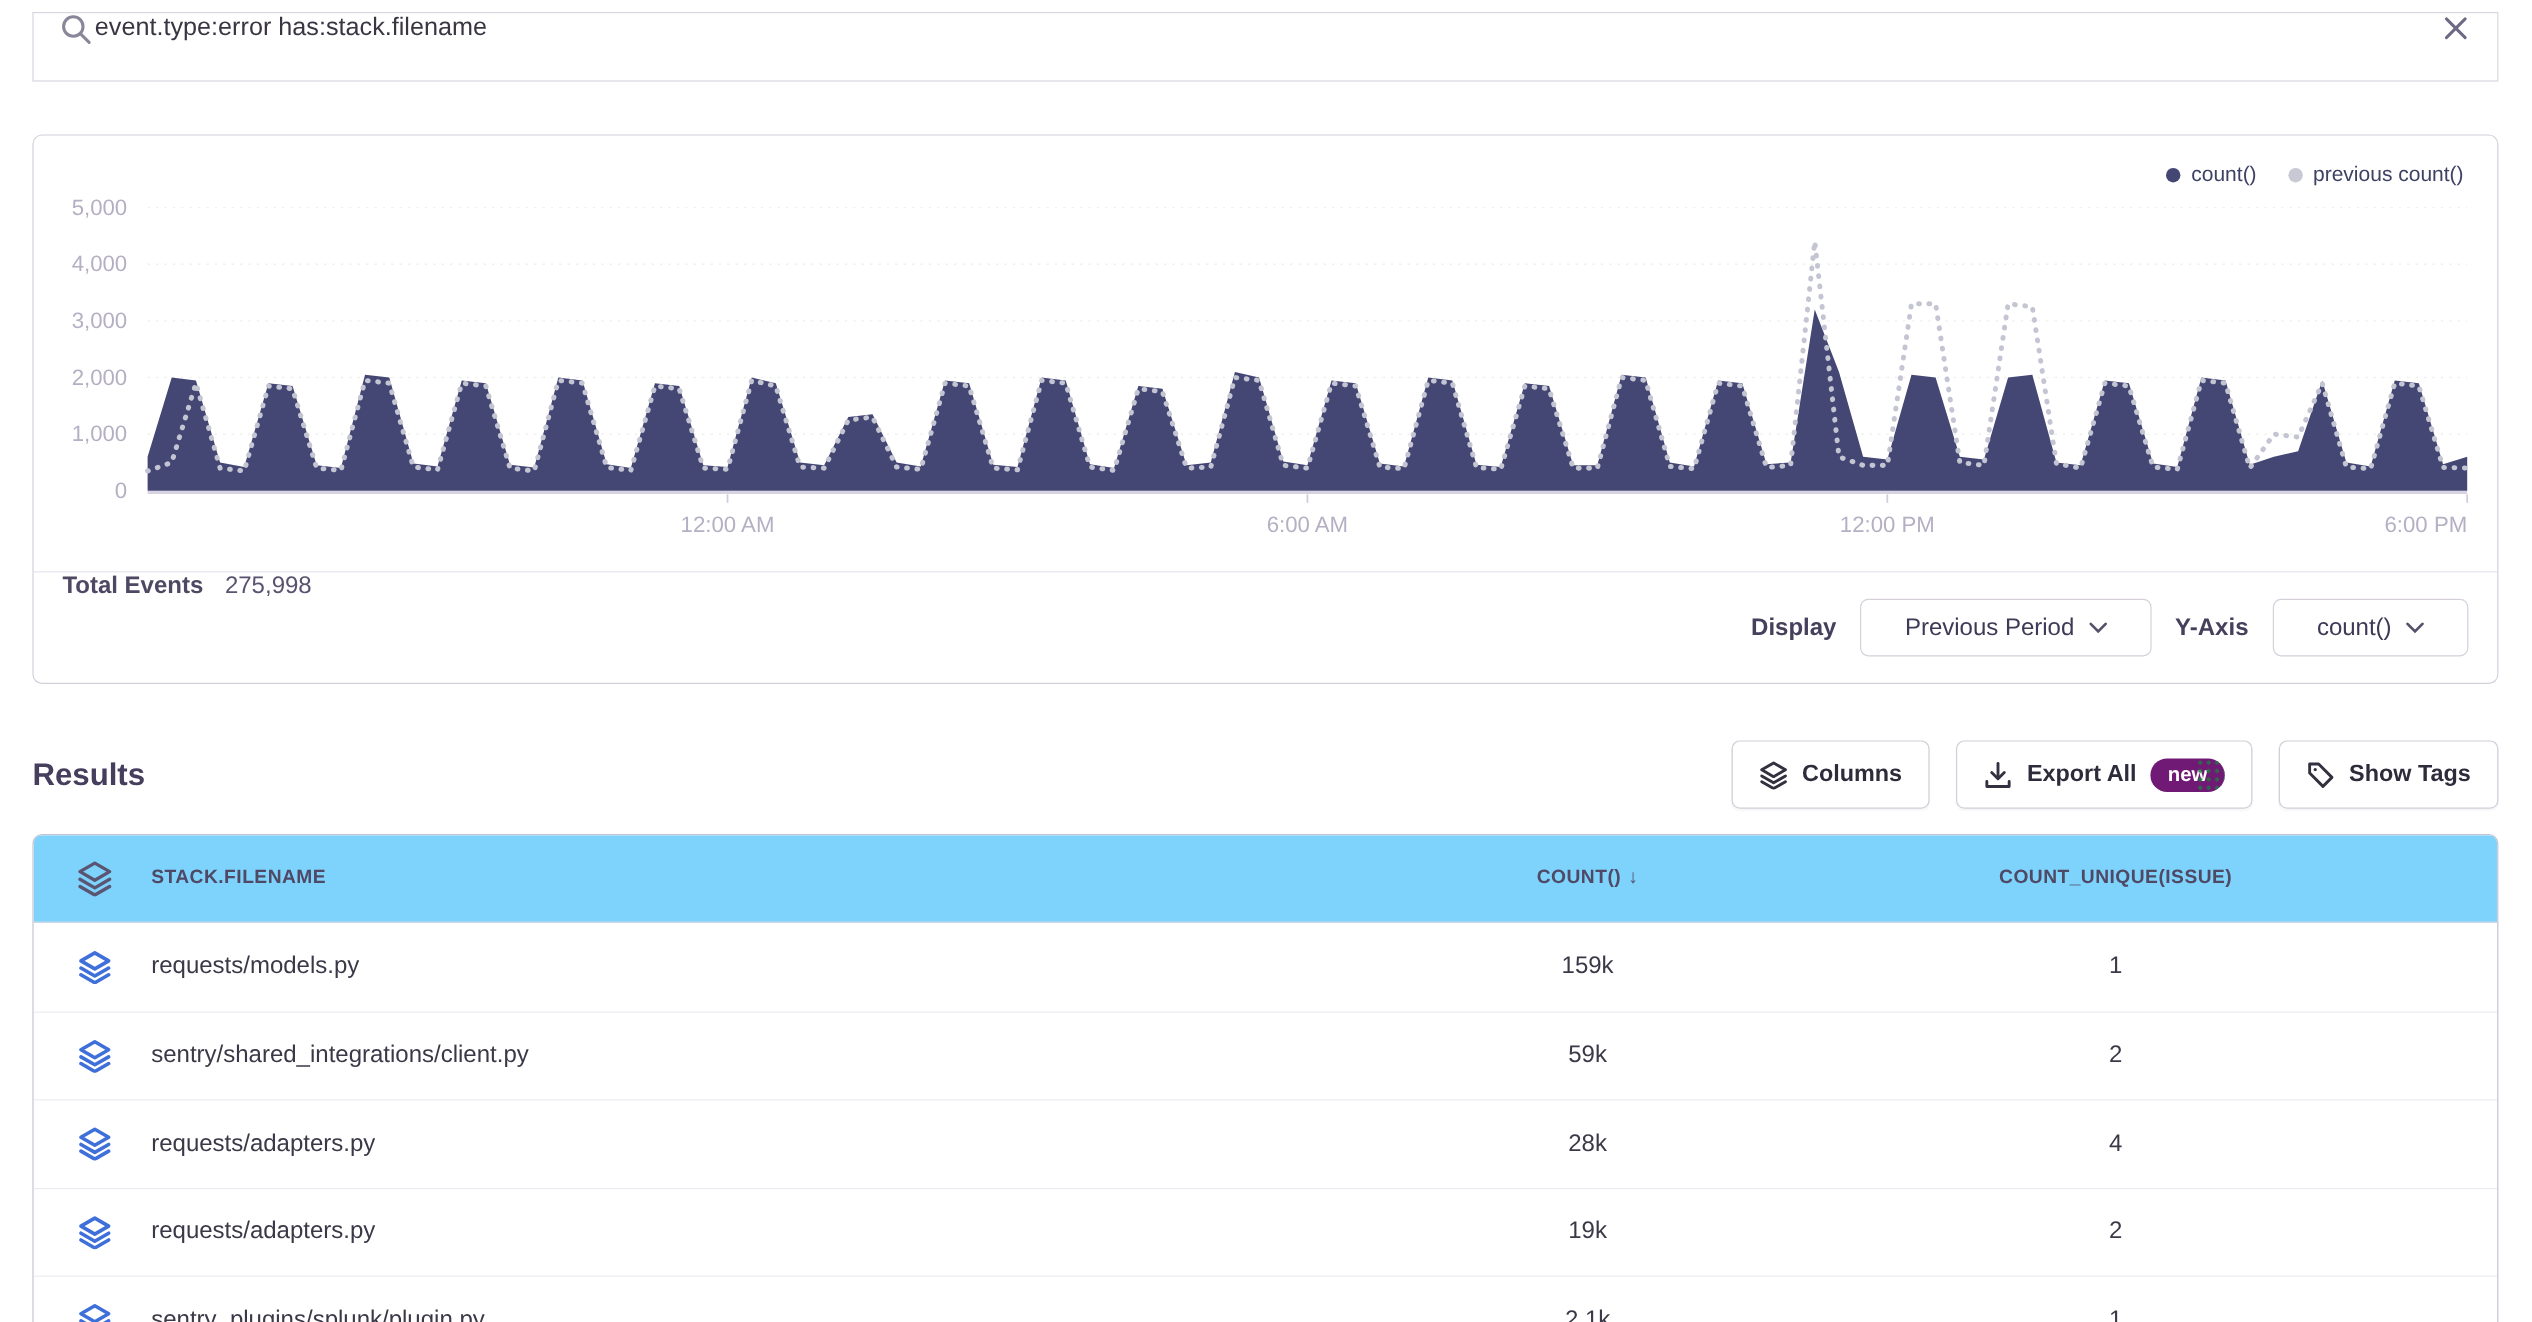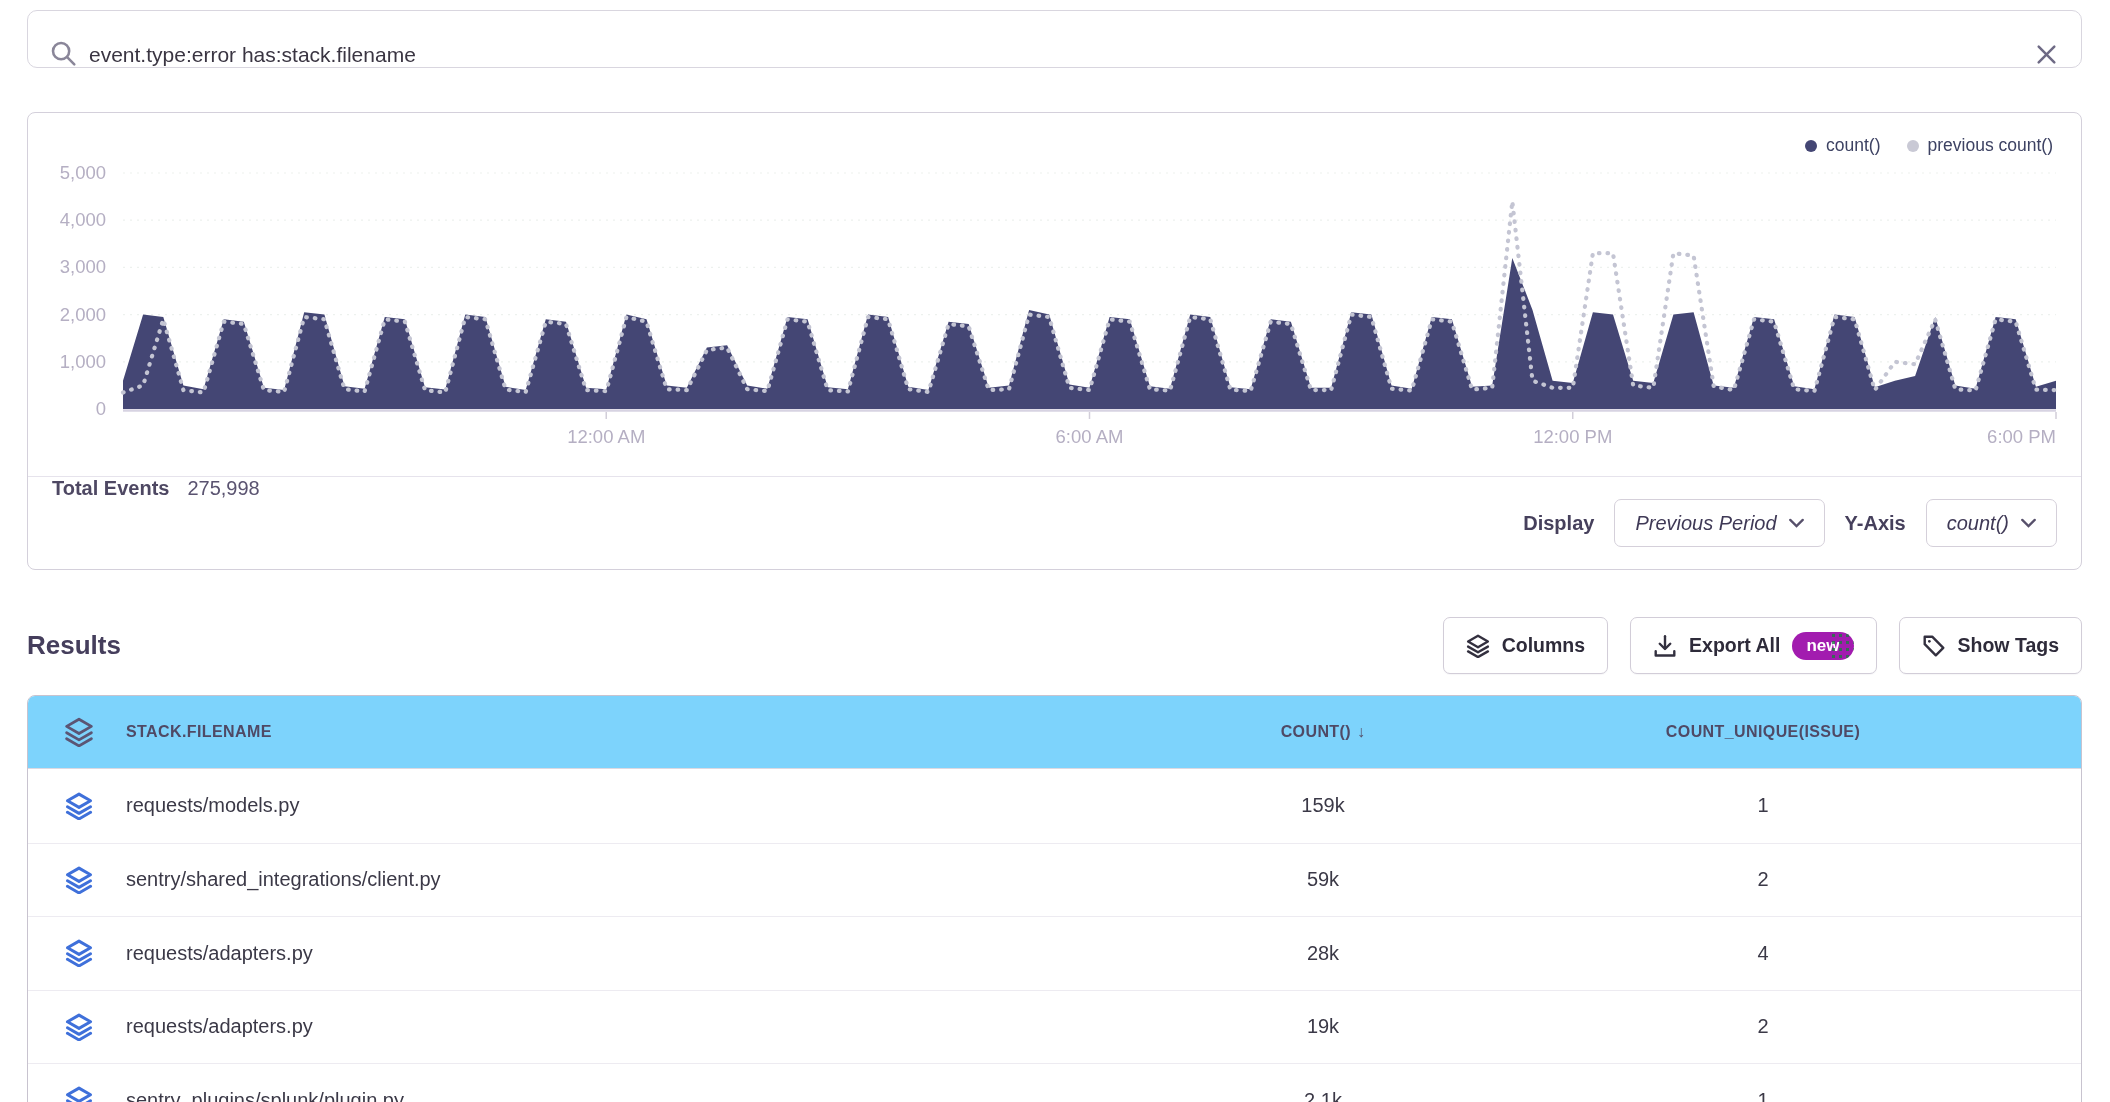--- a/index.html
+++ b/index.html
@@ -1,22 +1,22 @@
 <!DOCTYPE html>
 <html><head>
 <meta charset="utf-8">
 <style>
   * { margin:0; padding:0; box-sizing:border-box; }
   html,body { width:2110px; height:1102px; overflow:hidden; background:#ffffff;
     font-family:"Liberation Sans", sans-serif; color:#3b3947; }
 
   
   .searchbar { position:absolute; left:27px; top:10px; width:2055px; height:58px;
-    border:1.5px solid #d9d6df; border-radius:10px; background:#fff;
-    display:flex; align-items:flex-end; padding:0 22px; gap:12px; }
+    border:1.5px solid #d9d6df; border-radius:0; background:#fff;
+    display:flex; align-items:flex-start; padding:0 22px; gap:2px; }
   .searchbar .query { font-size:21px; color:#3a3542; flex:1 1 auto; white-space:nowrap; overflow:hidden; }
   .icon { display:inline-flex; align-items:center; justify-content:center; flex:0 0 auto; }
   .search-glyph { color:#8a8699; }
   .clear-glyph { color:#6e6a85; cursor:pointer; }
 
   
   .chart-panel { position:absolute; left:27px; top:112px; width:2055px; height:458px;
     border:1.5px solid #d4d0db; border-radius:8px; background:#fff; }
   .legend { position:absolute; top:22px; right:28px; display:flex; gap:26px; align-items:center;
     font-size:17.5px; color:#3d4263; z-index:2; }
@@ -25,34 +25,34 @@
   #chart-svg { position:absolute; left:0; top:0; width:2052px; height:345px; }
   #chart-svg text { font-family:"Liberation Sans", sans-serif; }
 
   .chart-footer { position:absolute; left:0; right:0; top:363px; bottom:0;
     border-top:1.5px solid #e6e3ec; display:flex; padding:0 24px; }
   .tot-label { font-size:20px; font-weight:bold; color:#4e4863; }
   .tot-value { font-size:20px; color:#5a5370; margin-left:18px; }
   .footer-right { margin-left:auto; display:flex; align-items:center; gap:20px; }
   .ctl-label { font-size:20px; font-weight:bold; color:#46405c; }
   .dropdown { height:48px; border:1.5px solid #d5d0da; border-radius:7px; background:#fff;
-    display:flex; align-items:center; gap:12px; padding:0 20px; font-size:20px; color:#3f3956;
-    cursor:pointer;font-style:italic; }
+    display:flex; align-items:center; gap:12px; padding:0 36px; font-size:20px; color:#3f3956;
+    cursor:pointer; }
   .chev { color:#57506b; }
 
   
   .results-row { position:absolute; left:27px; top:617px; width:2055px; height:57px;
     display:flex; align-items:center; }
   .results-title { font-size:26px; font-weight:bold; color:#453e5c; }
   .btn-group { margin-left:auto; display:flex; gap:22px; }
   .btn { height:57px; border:1.5px solid #d2cdd8; border-radius:7px; background:#fff;
     display:flex; align-items:center; gap:12px; padding:0 22px; font-size:19.5px;
     font-weight:bold; color:#2e2b3a; cursor:pointer; box-shadow:0 1px 1px rgba(60,50,80,.04); }
   .btn .icon { color:#33303f; }
-  .badge-new { position:relative; background:#a21caf; color:#fff; font-size:17px; font-weight:bold;
+  .badge-new { position:relative; background:#701a75; color:#fff; font-size:17px; font-weight:bold;
     border-radius:999px; padding:4px 14px; overflow:hidden; }
   .badge-new::after { content:""; position:absolute; right:-2px; top:0; bottom:0; width:26px;
     background-image:radial-gradient(circle, #1f7a41 1.6px, transparent 1.8px);
     background-size:7px 7px; opacity:.8; }
 
   
   .table { position:absolute; left:27px; top:695px; width:2055px; height:480px;
     border:1.5px solid #c8c3cf; border-radius:8px 8px 0 0; background:#fff; overflow:hidden; }
   .tr { display:grid; grid-template-columns:70px 1fr 320px 560px; align-items:center;
     padding:0 38px 0 16px; }

